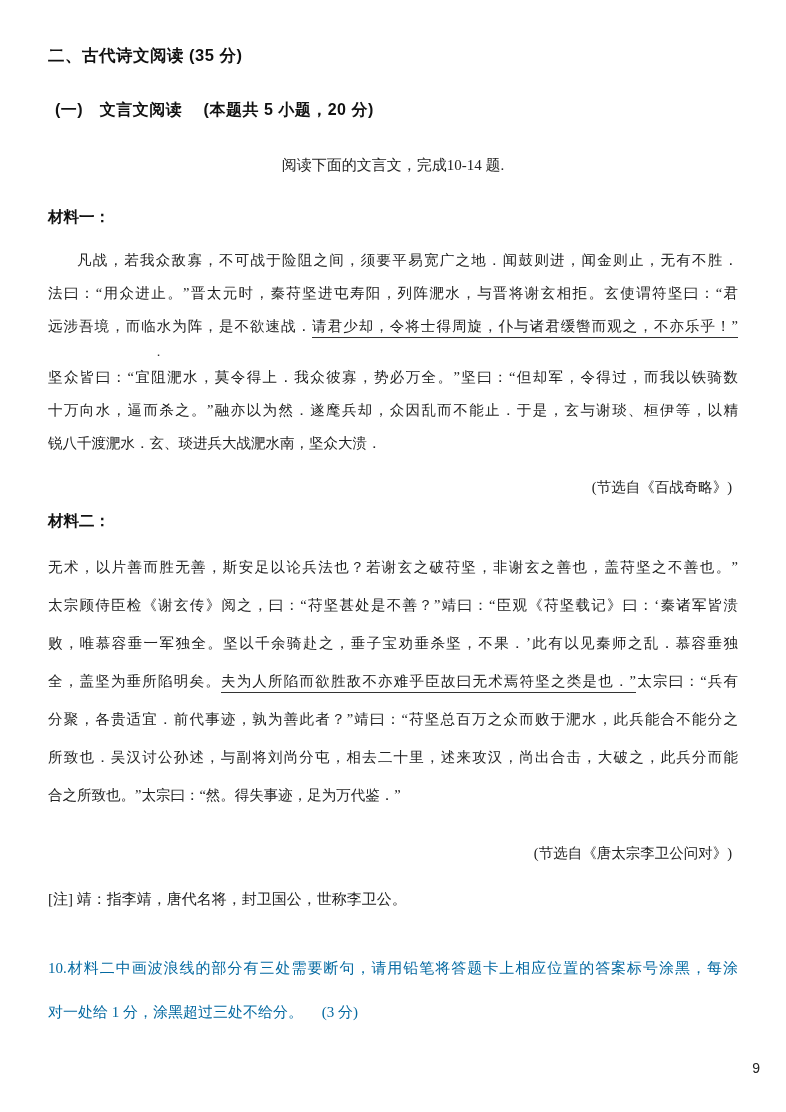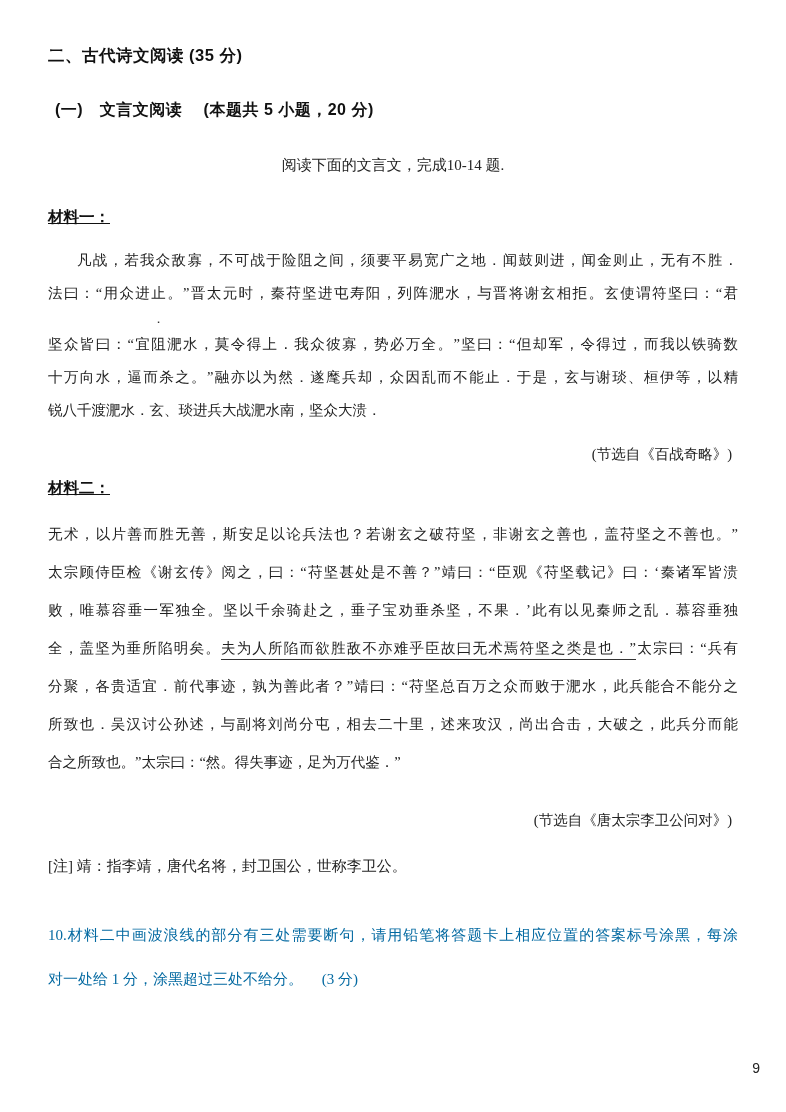--- a/index.html
+++ b/index.html
@@ -41,21 +41,20 @@
     margin-top: 33px;
     color: #222;
     text-align: center;
   }
   .mat-label {
     font-family: "Liberation Sans", "DejaVu Sans", sans-serif;
     font-weight: bold;
     font-size: 15.5px;
     line-height: 22px;
     color: #111;
-    text-decoration: underline;
   }
   .mat-label.first { margin-top: 30px; }
   .mat-label.second { margin-top: 12px; }
   
   .para { margin-top: 16px; }
   .para .tline {
     font-size: 14.5px;
     color: #222;
     text-align: justify;
     text-align-last: justify;
@@ -122,20 +121,21 @@
 
   <div class="h2">(一)　文言文阅读　 (本题共 5 小题，20 分)</div>
 
   <div class="instruction">阅读下面的文言文，完成10-14 题.</div>
 
   <div class="mat-label first">材料一：</div>
 
   <div class="para para-m1">
       <div class="tline indent"><span>凡战，若我众敌寡，不可战于险阻之间，须要平易宽广之地．闻鼓则进，闻金则止，无有不胜．</span></div>
       <div class="tline"><span>法曰：“用众进止。”晋太元时，秦苻坚进屯寿阳，列阵淝水，与晋将谢玄相拒。玄使谓符坚曰：“君</span></div>
+      <div class="tline"><span>远涉吾境，而临水为阵，是不欲速战．</span><span class="wavy">请君少却，令将士得周旋，仆与诸君缓辔而观之，不亦乐乎！”</span></div>
       <div class="tline dotline"><span>．</span></div>
       <div class="tline"><span>坚众皆曰：“宜阻淝水，莫令得上．我众彼寡，势必万全。”坚曰：“但却军，令得过，而我以铁骑数</span></div>
       <div class="tline"><span>十万向水，逼而杀之。”融亦以为然．遂麾兵却，众因乱而不能止．于是，玄与谢琰、桓伊等，以精</span></div>
       <div class="tline short"><span>锐八千渡淝水．玄、琰进兵大战淝水南，坚众大溃．</span></div>
     </div>
 
   <div class="source first">(节选自《百战奇略》)</div>
 
   <div class="mat-label second">材料二：</div>
 

